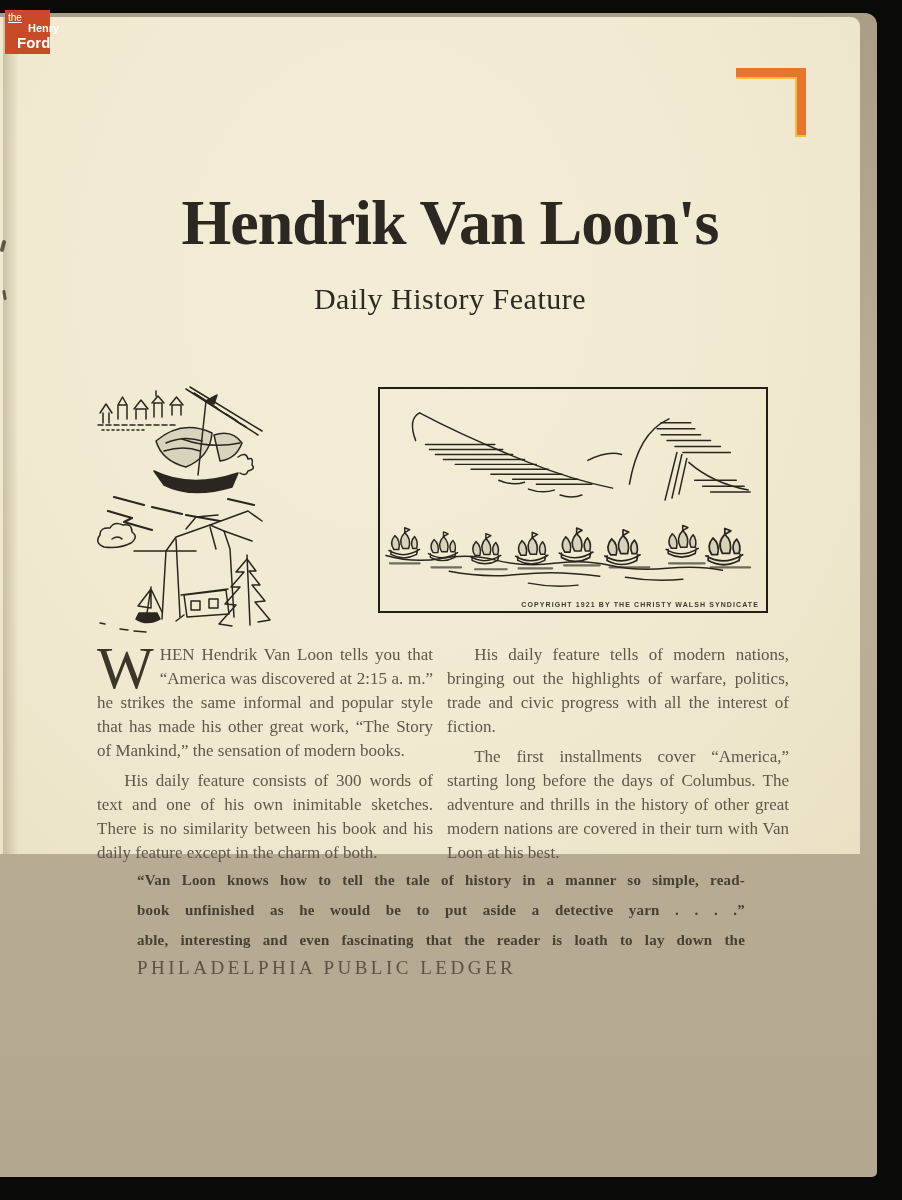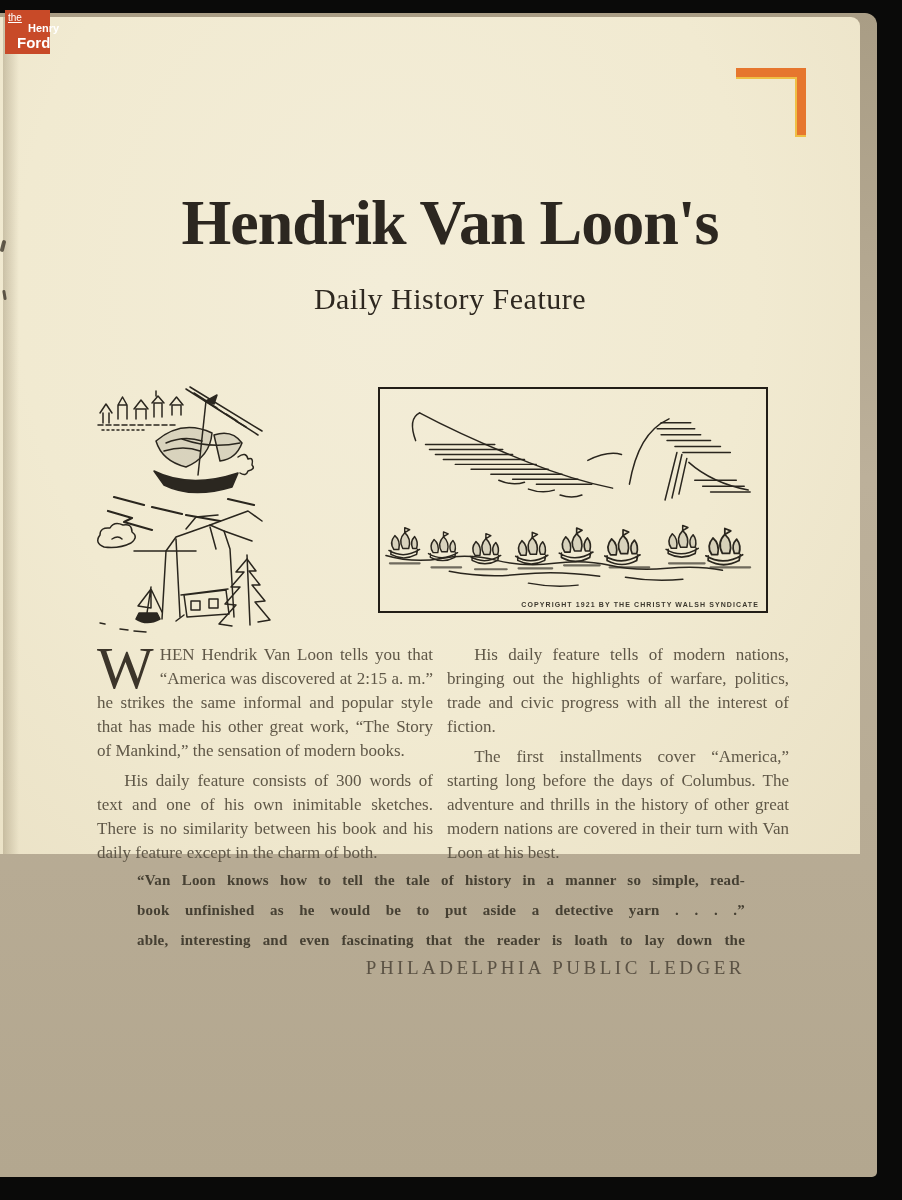--- a/index.html
+++ b/index.html
@@ -78,21 +78,21 @@
   .dropcap{
     float:left;font-size:60px;line-height:46px;padding:2px 6px 0 0;
     color:#3c352a;
   }
 
   
   .quote{position:absolute;left:137px;top:848px;width:608px;color:#464033;
     font-size:15px;font-weight:bold;line-height:30px;letter-spacing:.2px;}
   .qline{text-align:justify;text-align-last:justify;}
   .attrib{
-    position:absolute;left:137px;top:940px;width:608px;text-align:right;
+    position:absolute;left:137px;top:940px;width:608px;text-align:left;
     font-size:19px;letter-spacing:3.5px;color:#5b5244;
   }
 </style>
 </head>
 <body>
 
 <div>
 
   <div class="page-under"></div>
 

